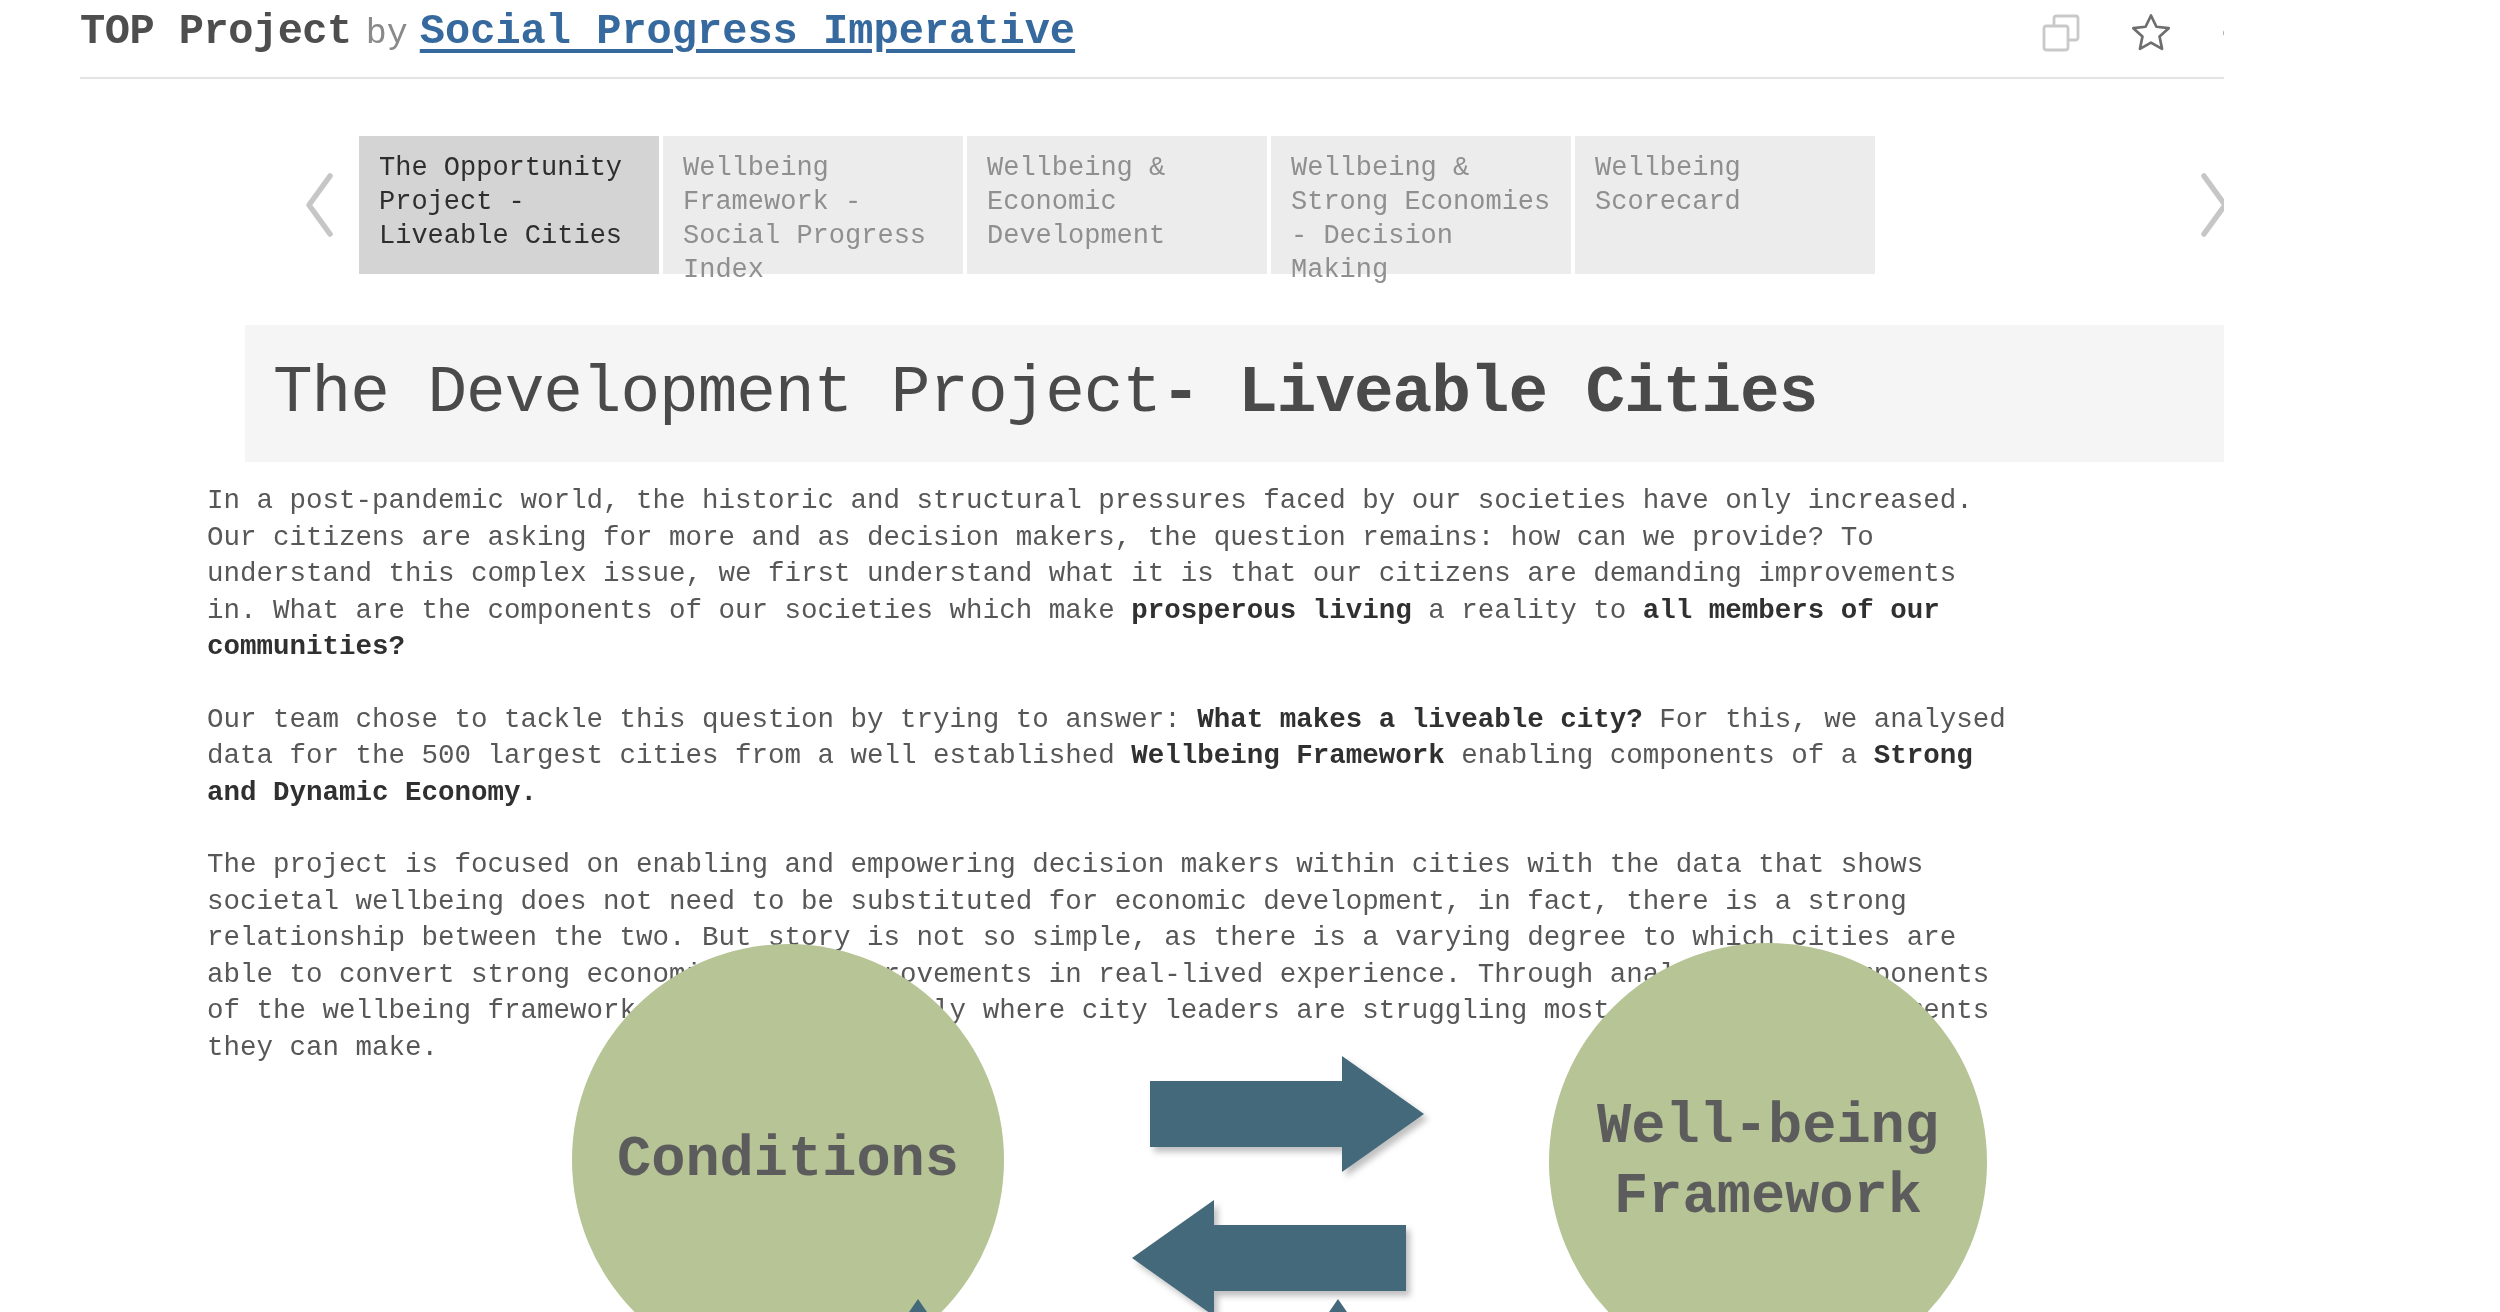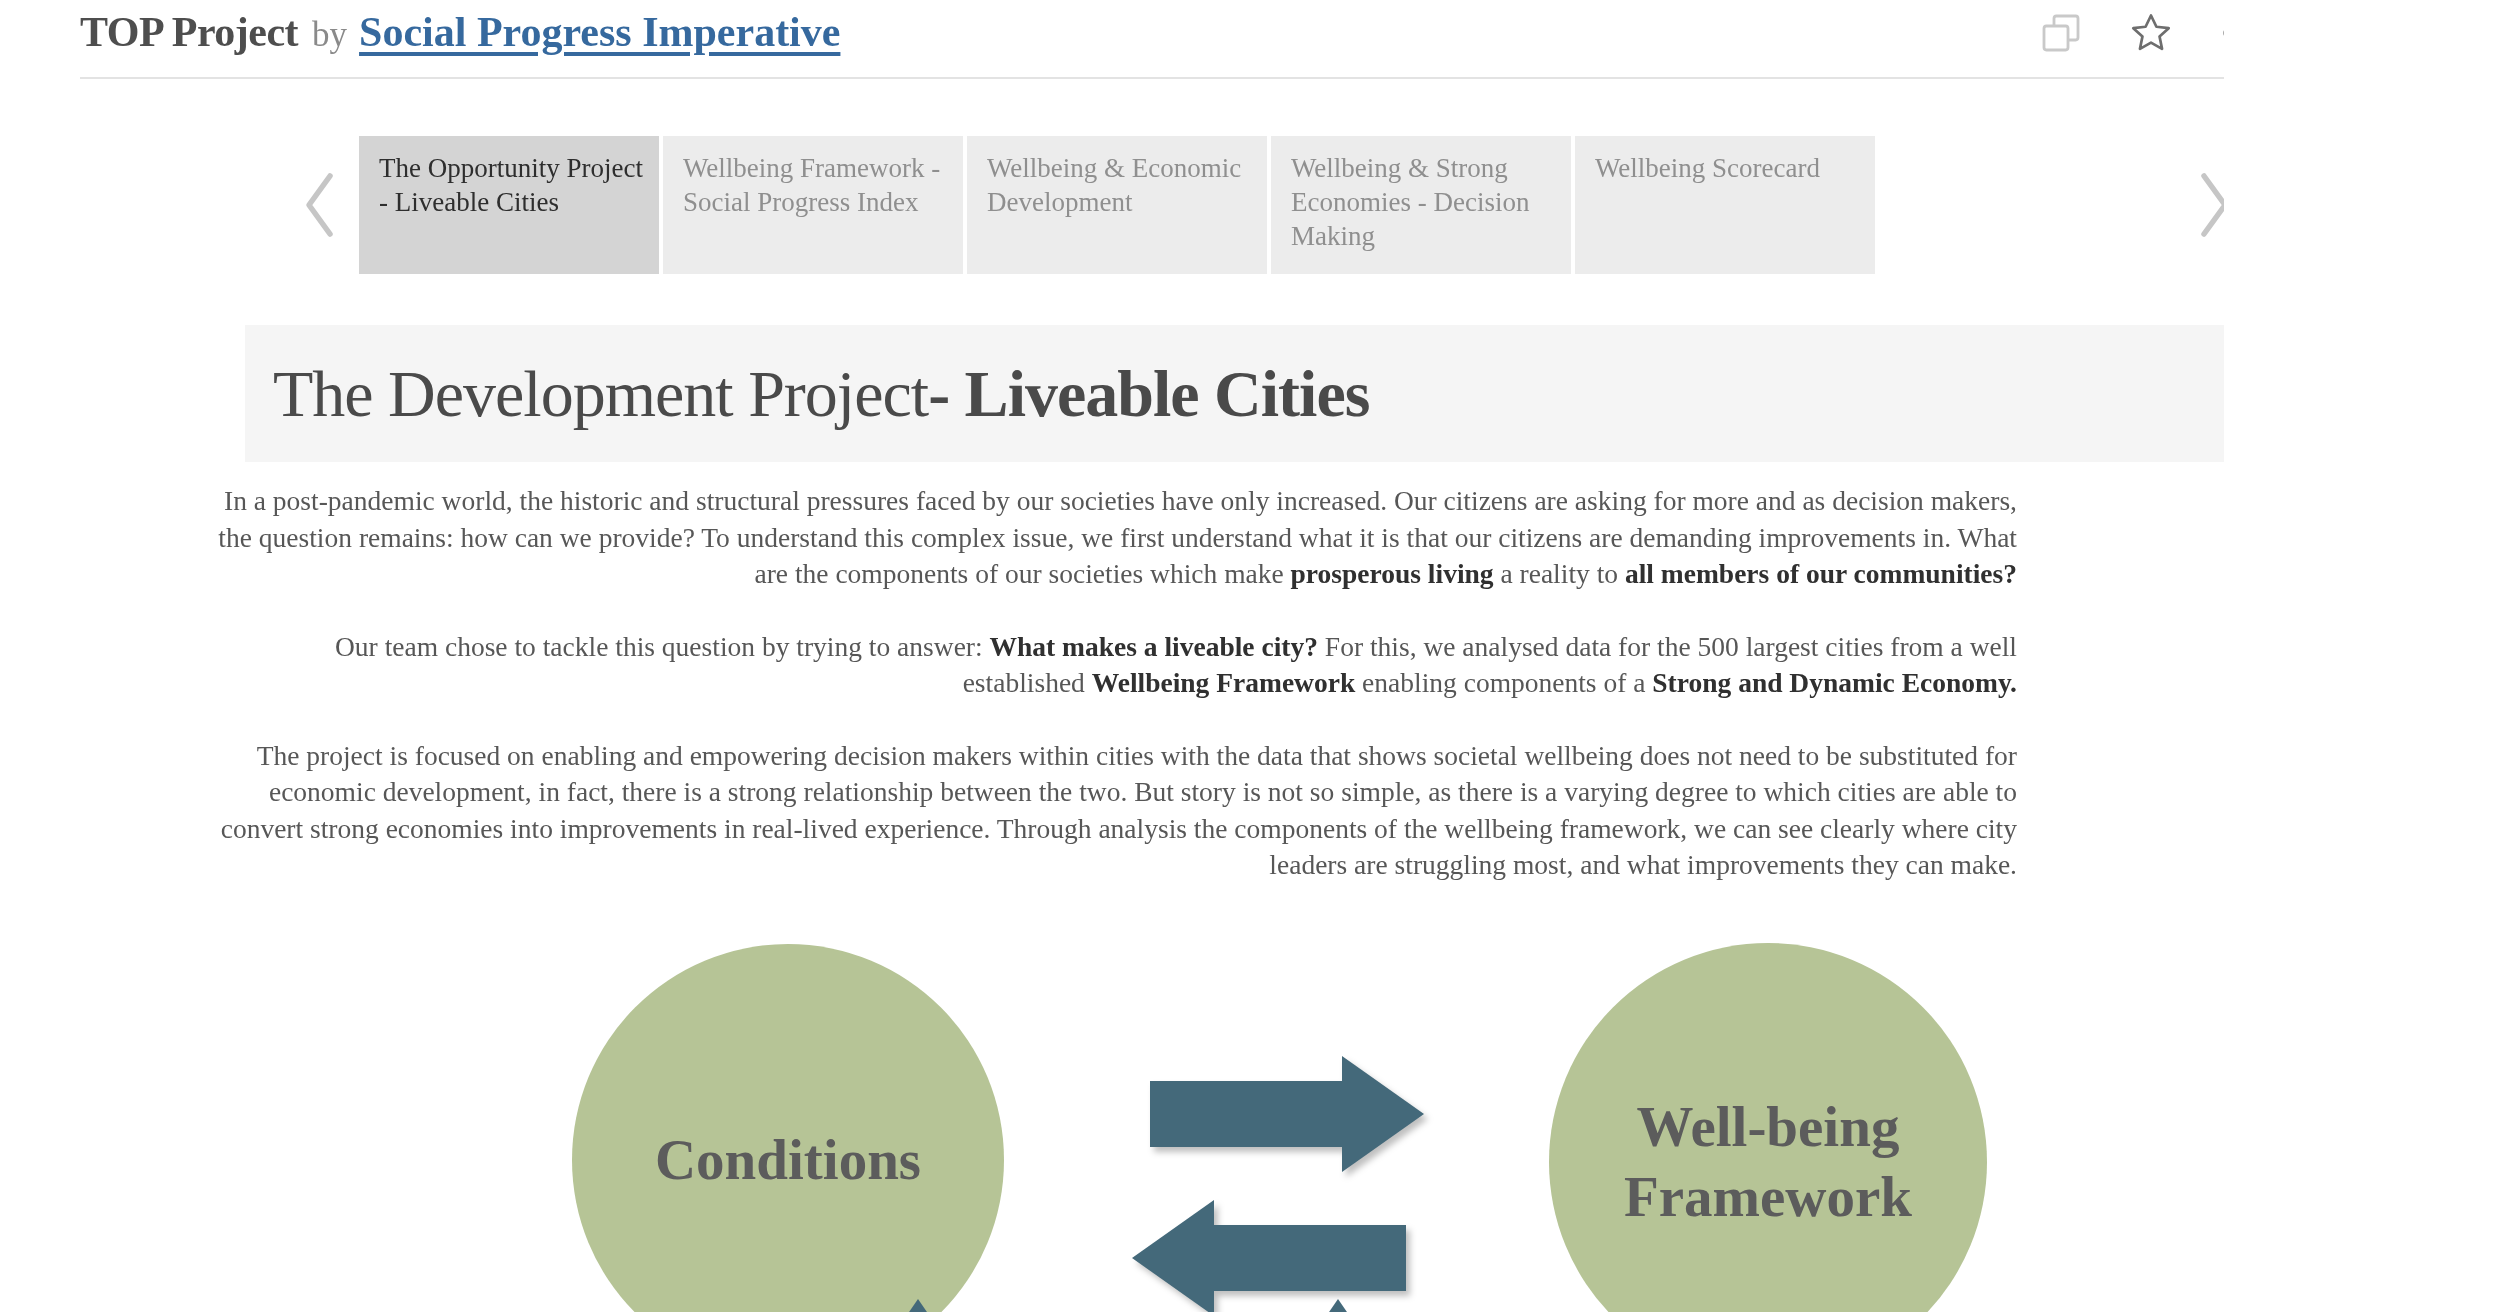--- a/index.html
+++ b/index.html
@@ -1,18 +1,18 @@
 <!DOCTYPE html>
 <html style="--accent-link: #36699e; --header-title: #4e4e4e; --byline-gray: #8a8a8a; --divider: #e3e3e3; --icon-gray: #6e6e6e; --icon-disabled: #c9c9c9; --chevron-gray: #c6c6c6; --tab-active-bg: #d4d4d4; --tab-inactive-bg: #ececec; --tab-active-text: #2e2e2e; --tab-inactive-text: #8f8f8f; --title-band-bg: #f5f5f5; --title-text: #4a4a4a; --body-text: #575757; --body-bold-text: #303030; --circle-green: #b6c496; --circle-text: #5c5c5c; --arrow-teal: #44697a;"><head>
 <meta charset="utf-8">
 <style>
   html,body{margin:0;padding:0;background:#ffffff;}
   #app{
     position:relative;width:2224px;height:1312px;overflow:hidden;
-    background:#ffffff;font-family:Liberation Serif, serif;
+    background:#ffffff;font-family:Liberation Mono, monospace;
   }
   
   .header-title{position:absolute;left:80px;top:8px;white-space:nowrap;}
   .header-title .wb-title{font-size:42px;font-weight:700;color:var(--header-title,#4e4e4e);letter-spacing:-0.5px;}
   .header-title .byline{font-size:35px;font-weight:400;color:var(--byline-gray,#8a8a8a);margin:0 12px 0 14px;}
   .header-title a{font-size:42px;font-weight:700;color:var(--accent-link,#36699e);text-decoration:underline;text-underline-offset:6px;cursor:pointer;}
   .toolbar{position:absolute;left:2036px;top:6px;display:flex;gap:40px;align-items:center;}
   .tb-btn{width:50px;height:54px;display:flex;align-items:center;justify-content:center;cursor:pointer;background:none;border:none;padding:0;}
   .hdr-divider{position:absolute;left:80px;top:77px;width:2340px;height:2px;background:var(--divider,#e3e3e3);}
   
@@ -26,21 +26,21 @@
   .tab.active{background:var(--tab-active-bg,#d4d4d4);color:var(--tab-active-text,#2e2e2e);}
   
   .title-band{position:absolute;left:245px;top:325px;width:2046px;height:137px;
       background:var(--title-band-bg,#f5f5f5);}
   .title-band .viz-title{position:absolute;left:28px;top:0;line-height:137px;white-space:nowrap;
       font-size:66px;color:var(--title-text,#4a4a4a);letter-spacing:-1px;}
   .title-band .t-reg{font-weight:400;}
   .title-band .t-bold{font-weight:700;}
   
   .intro{position:absolute;left:50%;transform:translateX(-50%);top:483px;width:1810px;
-      text-align:right;font-size:27.5px;line-height:36.5px;color:var(--body-text,#575757);}
+      text-align:left;font-size:27.5px;line-height:36.5px;color:var(--body-text,#575757);}
   .intro p{margin:0 0 36px 0;}
   .seg-bold{font-weight:700;color:var(--body-bold-text,#303030);}
   
   .circle{position:absolute;border-radius:50%;background:var(--circle-green,#b6c496);
       display:flex;flex-direction:column;align-items:center;justify-content:center;
       font-weight:700;font-size:57px;line-height:70px;color:var(--circle-text,#5c5c5c);text-align:center;}
   .circle-left{left:572px;top:944px;width:432px;height:432px;}
   .circle-right{left:1549px;top:943px;width:438px;height:438px;}
   .arrow{position:absolute;filter:drop-shadow(4px 5px 3px rgba(0,0,0,0.25));}
   .arrow .shaft{position:absolute;background:var(--arrow-teal,#44697a);width:192px;height:66px;top:25px;}

